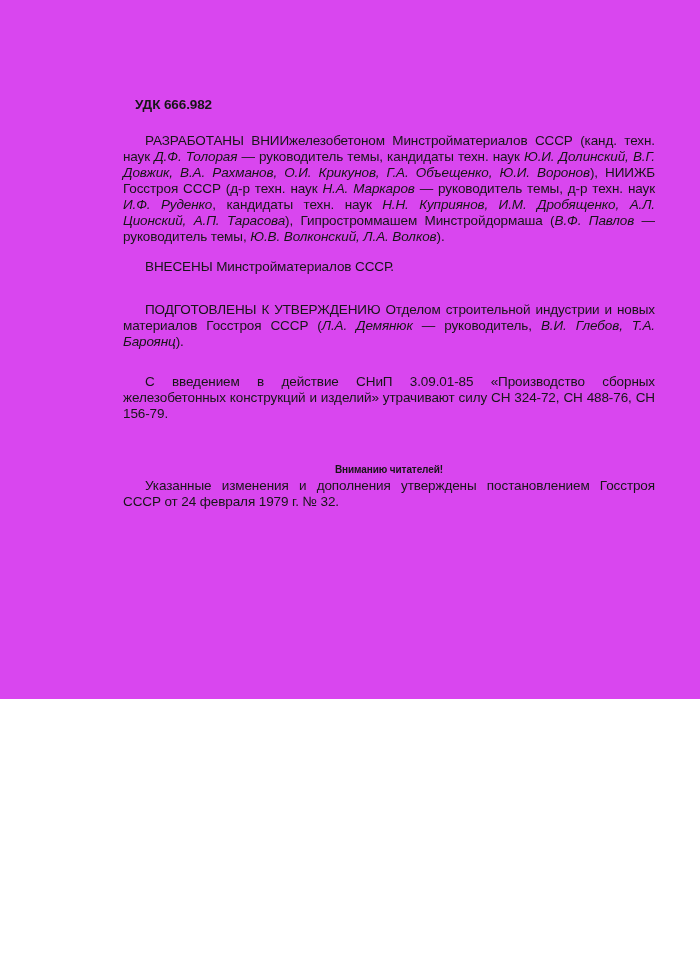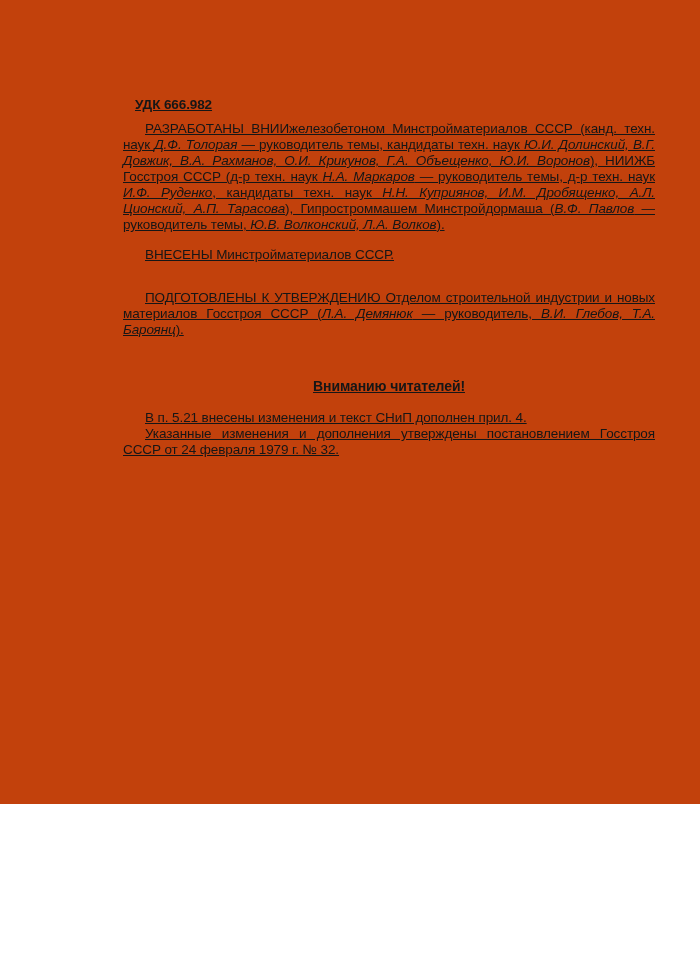--- a/index.html
+++ b/index.html
@@ -7,51 +7,50 @@
     width: 700px;
     height: 954px;
     background: #ffffff;
     font-family: "Liberation Sans", "DejaVu Sans", sans-serif;
     color: #161616;
     overflow: hidden;
   }
   .page {
     box-sizing: border-box;
     width: 700px;
-    height: 804px;
+    height: 699px;
     padding: 97px 45px 0 123px;
-    background: #c2410c;
-    text-decoration: underline;
+    background: #d946ef;
   }
   .doc-body {
     font-size: 13.5px;
     line-height: 16px;
     letter-spacing: -0.1px;
   }
   .block { margin: 0; }
   .b { font-weight: bold; }
   .i { font-style: italic; }
 
   [data-name="udc-line"] { font-weight: bold; padding-left: 12px; }
   [data-name="bibliographic-record"] { margin-top: 24px; text-indent: 22px; text-align: justify; }
-  [data-name="developed-by-paragraph"] { margin-top: 8px; text-indent: 22px; text-align: justify; }
+  [data-name="developed-by-paragraph"] { margin-top: 20px; text-indent: 22px; text-align: justify; }
   [data-name="submitted-by-line"] { margin-top: 14px; text-indent: 22px; }
   [data-name="prepared-by-paragraph"] { margin-top: 27px; text-indent: 22px; text-align: justify; }
   [data-name="supersedes-paragraph"] { margin-top: 24px; text-indent: 22px; text-align: justify; }
-  [data-name="readers-notice-heading"] { margin-top: 40px; text-align: center; font-weight: bold; font-size: 14px; }
+  [data-name="readers-notice-heading"] { margin-top: 40px; text-align: center; font-weight: bold; font-size: 10px; }
   [data-name="amendment-line"] { margin-top: 16px; text-indent: 22px; }
   [data-name="approval-paragraph"] { margin-top: 0; text-indent: 22px; text-align: justify; }
   [data-name="isbn-line"] { margin-top: 242px; font-weight: bold; letter-spacing: 0.4px; }
 </style>
 </head>
 <body>
 
 <div class="page" data-name="scanned-page">
   <div class="doc-body" data-name="document-body">
       <div class="block" data-name="udc-line"><span class="b" data-name="udc-line-run">УДК 666.982</span></div>
       <div class="block" data-name="developed-by-paragraph"><span data-name="developed-by-paragraph-run">РАЗРАБОТАНЫ ВНИИжелезобетоном Минстройматериалов СССР (канд. техн. наук </span><span class="i" data-name="developed-by-paragraph-run">Д.Ф. Толорая</span><span data-name="developed-by-paragraph-run"> — руководитель темы, кандидаты техн. наук </span><span class="i" data-name="developed-by-paragraph-run">Ю.И. Долинский, В.Г. Довжик, В.А. Рахманов, О.И. Крикунов, Г.А. Объещенко, Ю.И. Воронов</span><span data-name="developed-by-paragraph-run">), НИИЖБ Госстроя СССР (д-р техн. наук </span><span class="i" data-name="developed-by-paragraph-run">Н.А. Маркаров</span><span data-name="developed-by-paragraph-run"> — руководитель темы, д-р техн. наук </span><span class="i" data-name="developed-by-paragraph-run">И.Ф. Руденко</span><span data-name="developed-by-paragraph-run">, кандидаты техн. наук </span><span class="i" data-name="developed-by-paragraph-run">Н.Н. Куприянов, И.М. Дробященко, А.Л. Ционский, А.П. Тарасова</span><span data-name="developed-by-paragraph-run">), Гипростроммашем Минстройдормаша (</span><span class="i" data-name="developed-by-paragraph-run">В.Ф. Павлов</span><span data-name="developed-by-paragraph-run"> — руководитель темы, </span><span class="i" data-name="developed-by-paragraph-run">Ю.В. Волконский, Л.А. Волков</span><span data-name="developed-by-paragraph-run">).</span></div>
       <div class="block" data-name="submitted-by-line"><span data-name="submitted-by-line-run">ВНЕСЕНЫ Минстройматериалов СССР.</span></div>
       <div class="block" data-name="prepared-by-paragraph"><span data-name="prepared-by-paragraph-run">ПОДГОТОВЛЕНЫ К УТВЕРЖДЕНИЮ Отделом строительной индустрии и новых материалов Госстроя СССР (</span><span class="i" data-name="prepared-by-paragraph-run">Л.А. Демянюк</span><span data-name="prepared-by-paragraph-run"> — руководитель, </span><span class="i" data-name="prepared-by-paragraph-run">В.И. Глебов, Т.А. Бароянц</span><span data-name="prepared-by-paragraph-run">).</span></div>
+      <div class="block" data-name="supersedes-paragraph"><span data-name="supersedes-paragraph-run">С введением в действие СНиП 3.09.01-85 «Производство сборных железобетонных конструкций и изделий» утрачивают силу СН 324-72, СН 488-76, СН 156-79.</span></div>
       <div class="block" data-name="readers-notice-heading"><span class="b" data-name="readers-notice-heading-run">Вниманию читателей!</span></div>
-      <div class="block" data-name="amendment-line"><span data-name="amendment-line-run">В п. 5.21 внесены изменения и текст СНиП дополнен прил. 4.</span></div>
       <div class="block" data-name="approval-paragraph"><span data-name="approval-paragraph-run">Указанные изменения и дополнения утверждены постановлением Госстроя СССР от 24 февраля 1979 г. № 32.</span></div>
     </div>
 </div>
 
 </body></html>

